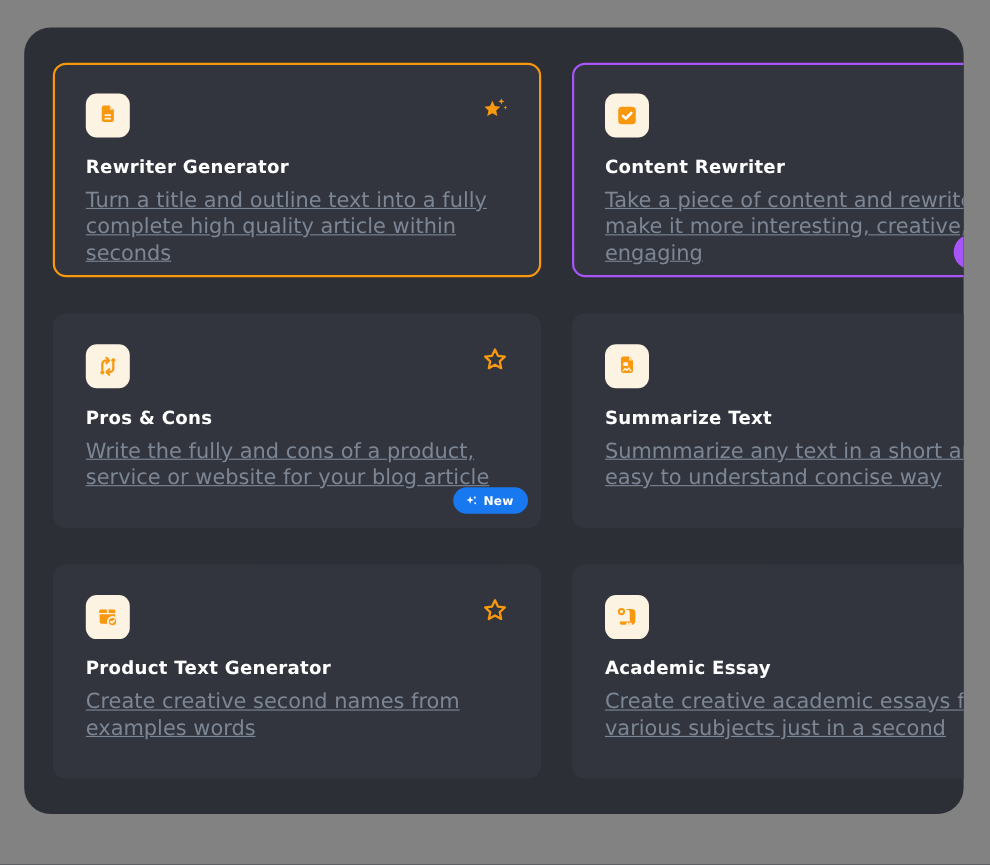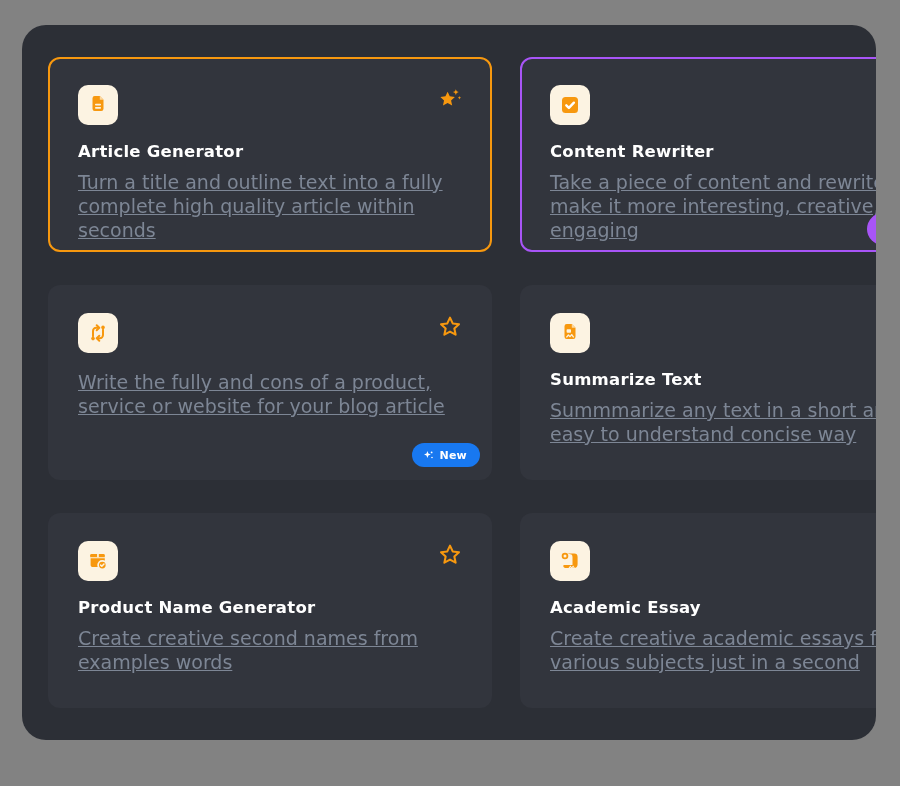--- a/index.html
+++ b/index.html
@@ -118,21 +118,21 @@
           <rect x="9" y="14" width="6" height="1.7" rx=".8" fill="var(--icon-tile-bg)"></rect>
         </svg>
       </div>
       <button class="star-btn">
         <svg viewBox="0 0 24 24">
           <path d="M9.8 5.2l2 4.3 4.7.6-3.5 3.2 1 4.7-4.2-2.4-4.3 2.4 1-4.7-3.4-3.2 4.7-.6z" fill="var(--accent-orange)"></path>
           <path d="M17.4 3l.75 1.9 1.9.75-1.9.75-.75 1.9-.75-1.9-1.9-.75 1.9-.75z" fill="var(--accent-orange)"></path>
           <path d="M20.7 9.2l.45 1.15 1.15.45-1.15.45-.45 1.15-.45-1.15-1.15-.45 1.15-.45z" fill="var(--accent-orange)"></path>
         </svg>
       </button>
-      <h3>Article Generator</h3>
+      <h3>Rewriter Generator</h3>
       <p>Turn a title and outline text into a fully complete high quality article within seconds</p>
     </div>
 
     <div class="card hl-purple">
       <div class="icon-tile">
         <svg viewBox="0 0 24 24">
           <rect x="4" y="4" width="16" height="16" rx="3.5" fill="var(--accent-orange)"></rect>
           <path d="M8.3 12.3l2.6 2.6 5-5.2" stroke="#fff" stroke-width="2.4" fill="none" stroke-linecap="round" stroke-linejoin="round"></path>
         </svg>
       </div>
@@ -152,20 +152,21 @@
           </g>
           <circle cx="7" cy="17.6" r="1.8" fill="var(--accent-orange)"></circle>
           <circle cx="17" cy="6.4" r="1.8" fill="var(--accent-orange)"></circle>
         </svg>
       </div>
       <button class="star-btn">
         <svg viewBox="0 0 24 24">
           <path d="M12 3.4l2.5 5.3 5.8.7-4.3 4 1.2 5.7-5.2-2.9-5.2 2.9 1.2-5.7-4.3-4 5.8-.7z" fill="none" stroke="var(--accent-orange)" stroke-width="1.9" stroke-linejoin="round"></path>
         </svg>
       </button>
+      <h3>Pros &amp; Cons</h3>
       <p>Write the fully and cons of a product, service or website for your blog article</p>
       <span class="badge">
         <svg viewBox="0 0 12 12" fill="#fff">
           <path d="M4.8 1.2l1 2.7 2.7 1-2.7 1-1 2.7-1-2.7-2.7-1 2.7-1z"></path>
           <circle cx="9.4" cy="2.6" r="1"></circle>
           <circle cx="9.8" cy="8.2" r=".9"></circle>
         </svg>
         <span>New</span>
       </span>
     </div>
@@ -192,21 +193,21 @@
           <path d="M4.6 9.3h14.2v6.9a1.8 1.8 0 0 1-1.8 1.8H6.4a1.8 1.8 0 0 1-1.8-1.8z" fill="var(--accent-orange)"></path>
           <circle cx="16.3" cy="16.1" r="4.2" fill="var(--accent-orange)" stroke="var(--icon-tile-bg)" stroke-width="1.7"></circle>
           <path d="M14.6 16.1l1.2 1.2 2.2-2.3" stroke="var(--icon-tile-bg)" stroke-width="1.5" fill="none" stroke-linecap="round" stroke-linejoin="round"></path>
         </svg>
       </div>
       <button class="star-btn">
         <svg viewBox="0 0 24 24">
           <path d="M12 3.4l2.5 5.3 5.8.7-4.3 4 1.2 5.7-5.2-2.9-5.2 2.9 1.2-5.7-4.3-4 5.8-.7z" fill="none" stroke="var(--accent-orange)" stroke-width="1.9" stroke-linejoin="round"></path>
         </svg>
       </button>
-      <h3>Product Name Generator</h3>
+      <h3>Product Text Generator</h3>
       <p>Create creative second names from examples words</p>
     </div>
 
     <div class="card">
       <div class="icon-tile">
         <svg viewBox="0 0 24 24">
           <circle cx="7" cy="7" r="2.4" fill="none" stroke="var(--accent-orange)" stroke-width="1.8"></circle>
           <path d="M9.2 4.6h7a3.4 3.4 0 0 1 3.4 3.4v7.2c0 1.1-.3 2-.9 2.7-.6.7-1.5 1.1-2.5 1.1H8.1c-1.5 0-2.8-.7-2.8-2.1 0-.6.4-1 1-1h8.2V8a3.4 3.4 0 0 0-1-2.4z" fill="var(--accent-orange)"></path>
           <path d="M11 19l1.4-1.6 1.3 1.6 1.4-1.6 1.3 1.6" stroke="var(--icon-tile-bg)" stroke-width="1.1" fill="none"></path>
         </svg>

